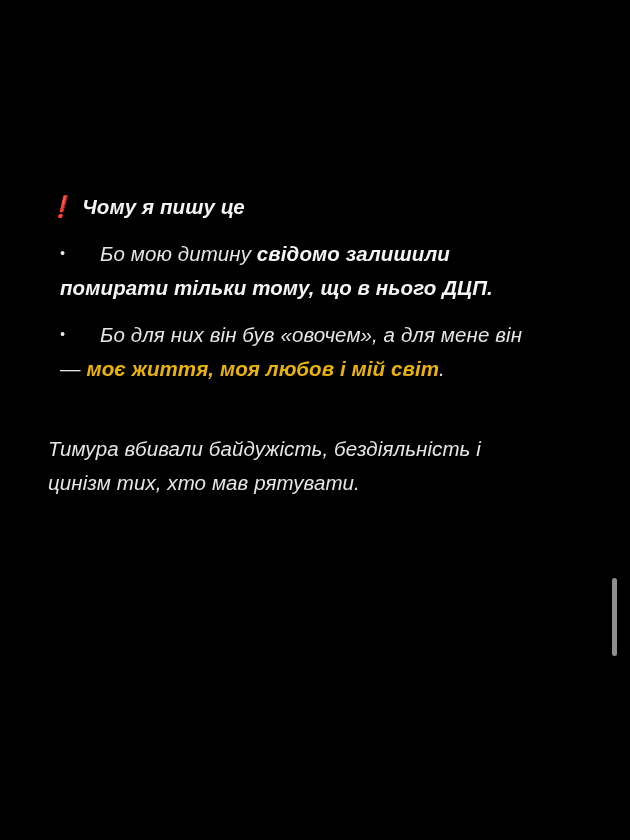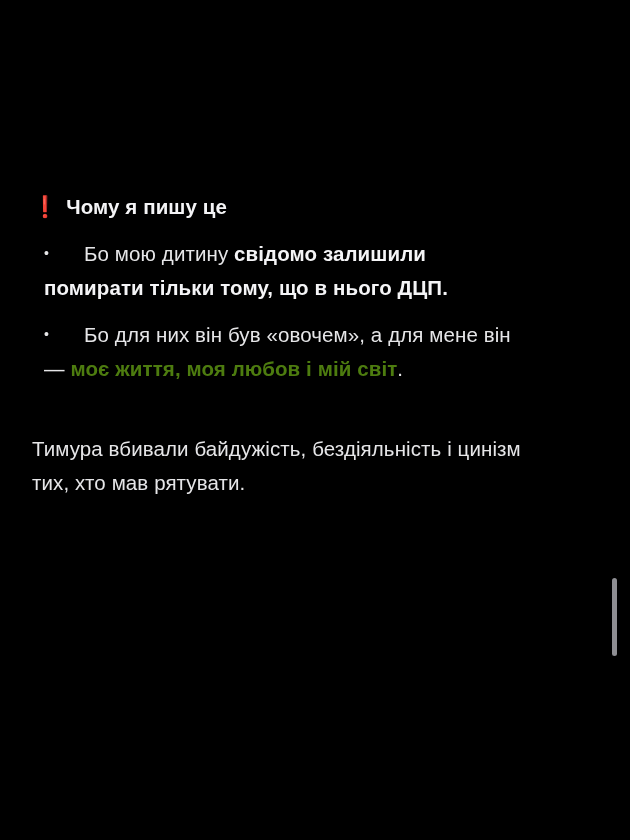--- a/index.html
+++ b/index.html
@@ -20,27 +20,28 @@
     position: relative;
     width: 630px;
     height: 840px;
     background: #000000;
     overflow: hidden;
   }
 
   
   #post-body {
     position: absolute;
-    left: 32px;
+    left: 48px;
     top: 190px;
     width: 500px;
     color: #e6e6e8;
     font-size: 20.5px;
     line-height: 34px;
     letter-spacing: 0.1px;
+    font-style: italic;
   }
 
   .post-heading {
     font-weight: 700;
     color: #f2f2f4;
     font-size: 20.5px;
     line-height: 34px;
     margin: 0 0 0 0;
     white-space: nowrap;
   }
@@ -132,21 +133,21 @@
     </div>
 
     <ul class="bullet-list">
 
       <li class="bullet-item">
         <p><span class="bullet-glyph">•</span><span class="r">Бо мою дитину </span><span class="b" style="color: rgb(244, 244, 246);">свідомо залишили помирати тільки тому, що в нього ДЦП.</span></p>
       </li>
 
 
       <li class="bullet-item">
-        <p><span class="bullet-glyph">•</span><span class="r">Бо для них він був «овочем», а для мене він — </span><span class="b" style="color: #4d7c0f;">моє життя, моя любов і мій світ</span><span class="r">.</span></p>
+        <p><span class="bullet-glyph">•</span><span class="r">Бо для них він був «овочем», а для мене він — </span><span class="b" style="color: #eab308;">моє життя, моя любов і мій світ</span><span class="r">.</span></p>
       </li>
 
     </ul>
 
     <div class="para-gap"></div>
 
     <p class="closing-para">Тимура вбивали байдужість, бездіяльність і цинізм тих, хто мав рятувати.</p>
 
   </div>
 

